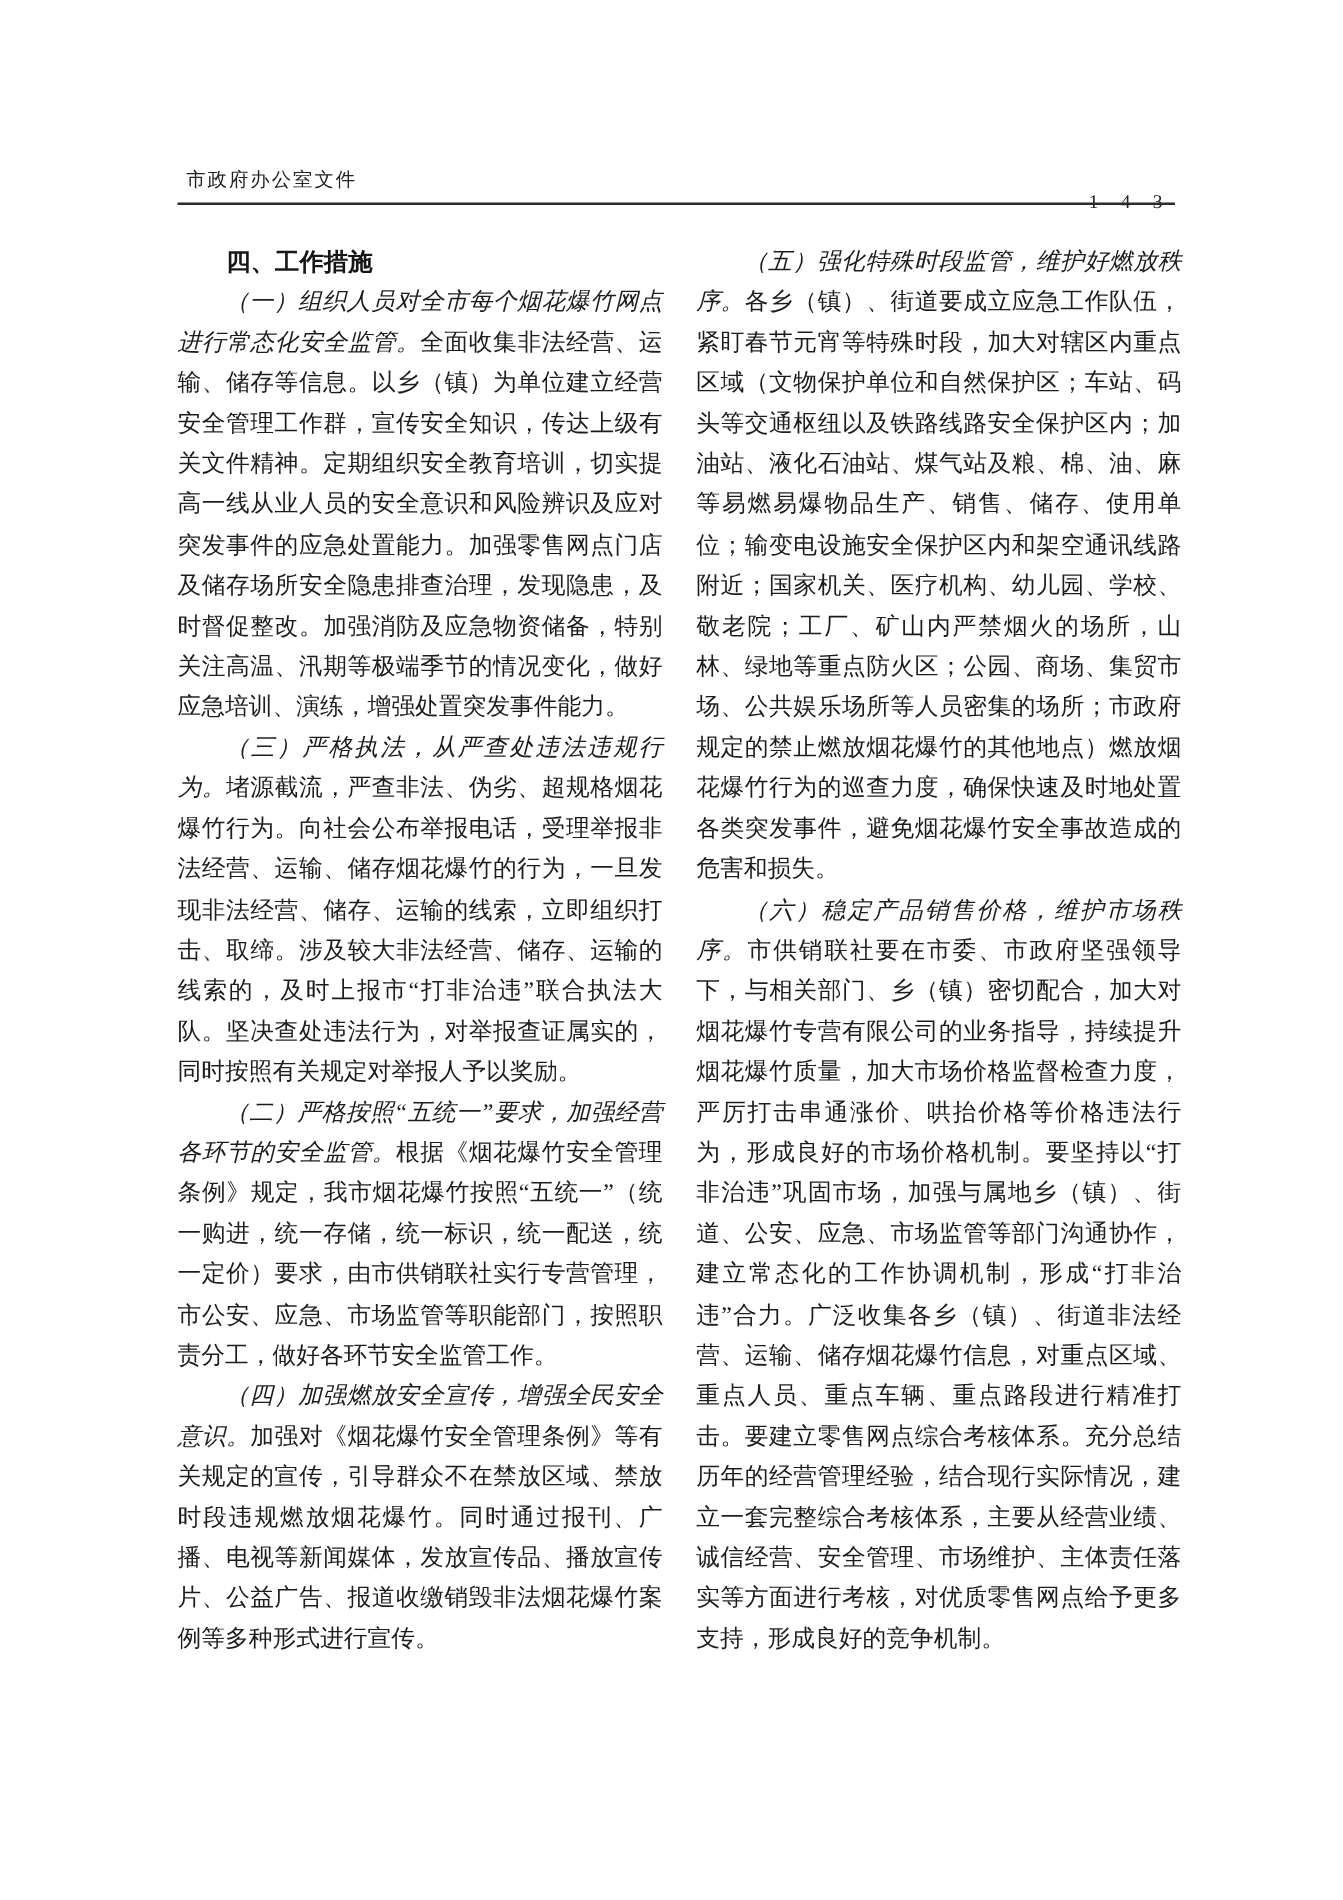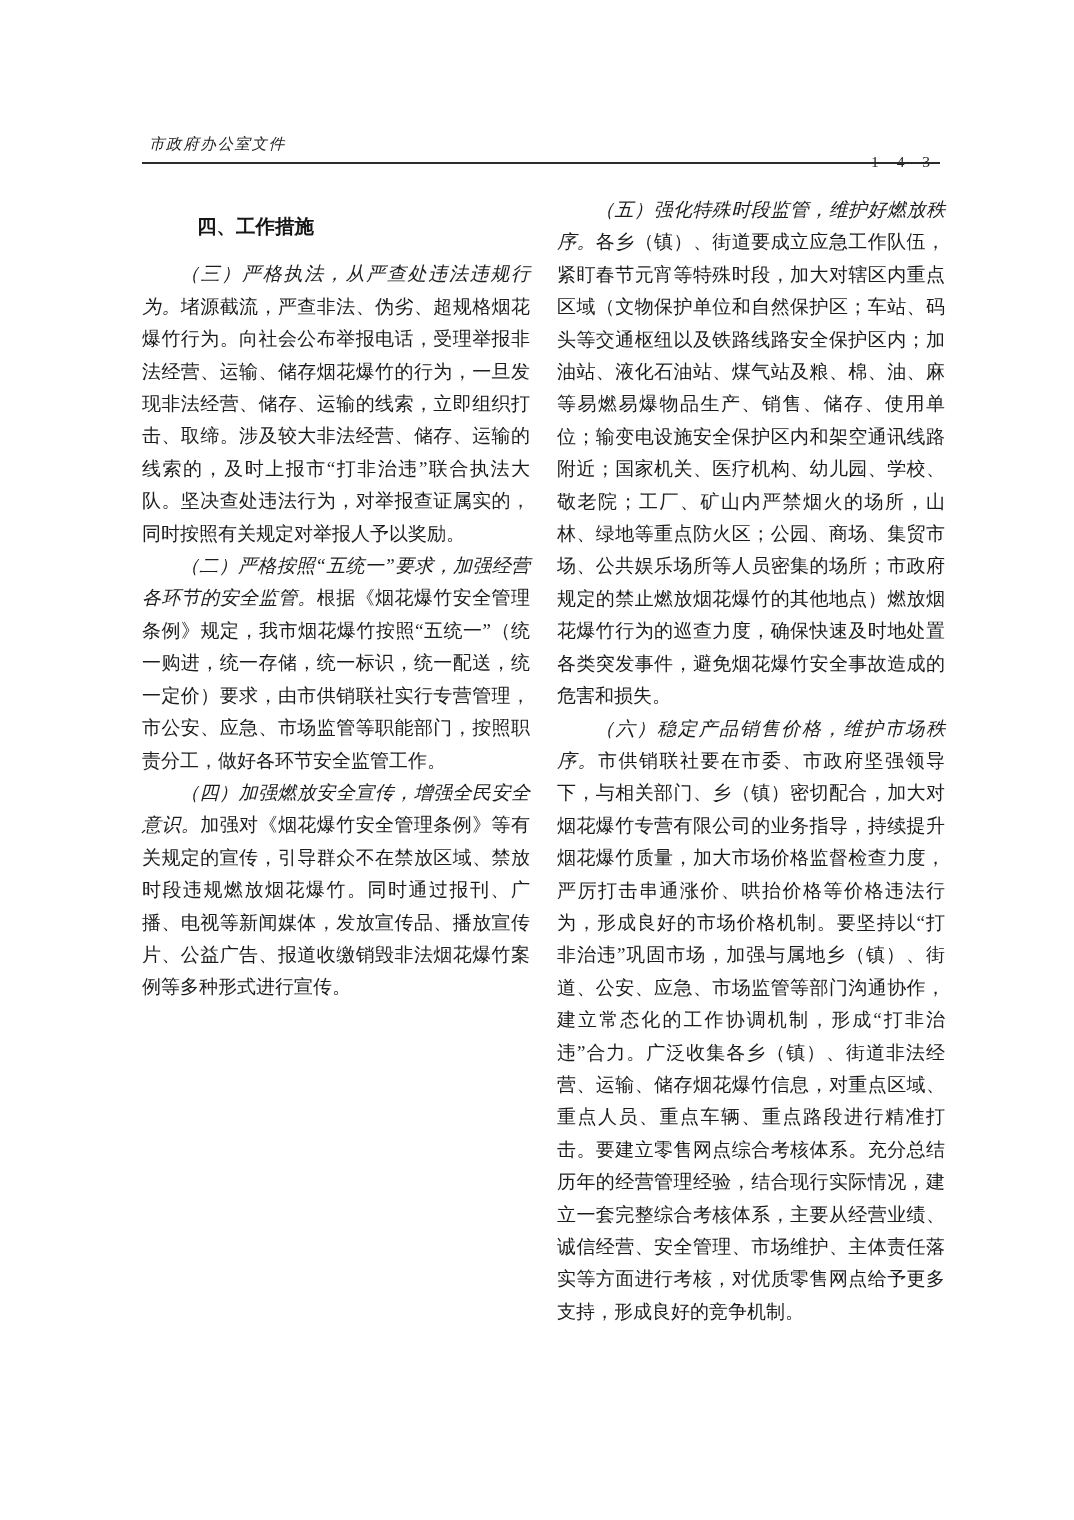--- a/index.html
+++ b/index.html
@@ -13,21 +13,20 @@
     overflow: hidden;
   }
   .page { position: absolute; inset: 0; background: #ffffff; }
 
   
   .header-title {
     position: absolute;
     left: 149px; top: 134px;
     font-size: 15.5px;
     letter-spacing: 1.6px;
-    font-style: italic;            
     color: #222;
     white-space: nowrap;
   }
   .page-number {
     position: absolute;
     right: 137px; top: 153px;
     font-size: 15.5px;
     letter-spacing: 7px;
     color: #222;
     white-space: nowrap;
@@ -47,21 +46,21 @@
     font-size: 19px;
     line-height: 32.4px;
     text-align: justify;
     text-justify: inter-character;
     color: #1c1c1c;
   }
   .col-left  { left: 142px; }
   .col-right { left: 557px; }
 
   .section-heading {
-    margin: 16px;
+    margin: 0;
     text-indent: 2em;
     font-family: "Liberation Sans", "DejaVu Sans", sans-serif;
     font-weight: 700;
     font-size: 19.5px;
     line-height: 32.4px;
     color: #161616;
   }
   p.para {
     margin: 0;
     text-indent: 2em;
@@ -77,20 +76,23 @@
 
   <div>
     <span class="header-title">市政府办公室文件</span>
     <span class="page-number">1 4 3</span>
     <div class="header-rule"></div>
   </div>
 
   <div class="col col-left">
     <h2 class="section-heading">四、工作措施</h2>
 
+    <p class="para">
+      <span class="lead">（一）组织人员对全市每个烟花爆竹网点进行常态化安全监管。</span><span>全面收集非法经营、运输、储存等信息。以乡（镇）为单位建立经营安全管理工作群，宣传安全知识，传达上级有关文件精神。定期组织安全教育培训，切实提高一线从业人员的安全意识和风险辨识及应对突发事件的应急处置能力。加强零售网点门店及储存场所安全隐患排查治理，发现隐患，及时督促整改。加强消防及应急物资储备，特别关注高温、汛期等极端季节的情况变化，做好应急培训、演练，增强处置突发事件能力。</span>
+    </p>
 
     <p class="para">
       <span class="lead">（三）严格执法，从严查处违法违规行为。</span><span>堵源截流，严查非法、伪劣、超规格烟花爆竹行为。向社会公布举报电话，受理举报非法经营、运输、储存烟花爆竹的行为，一旦发现非法经营、储存、运输的线索，立即组织打击、取缔。涉及较大非法经营、储存、运输的线索的，及时上报市“打非治违”联合执法大队。坚决查处违法行为，对举报查证属实的，同时按照有关规定对举报人予以奖励。</span>
     </p>
 
     <p class="para">
       <span class="lead">（二）严格按照“五统一”要求，加强经营各环节的安全监管。</span><span>根据《烟花爆竹安全管理条例》规定，我市烟花爆竹按照“五统一”（统一购进，统一存储，统一标识，统一配送，统一定价）要求，由市供销联社实行专营管理，市公安、应急、市场监管等职能部门，按照职责分工，做好各环节安全监管工作。</span>
     </p>
 
     <p class="para">

